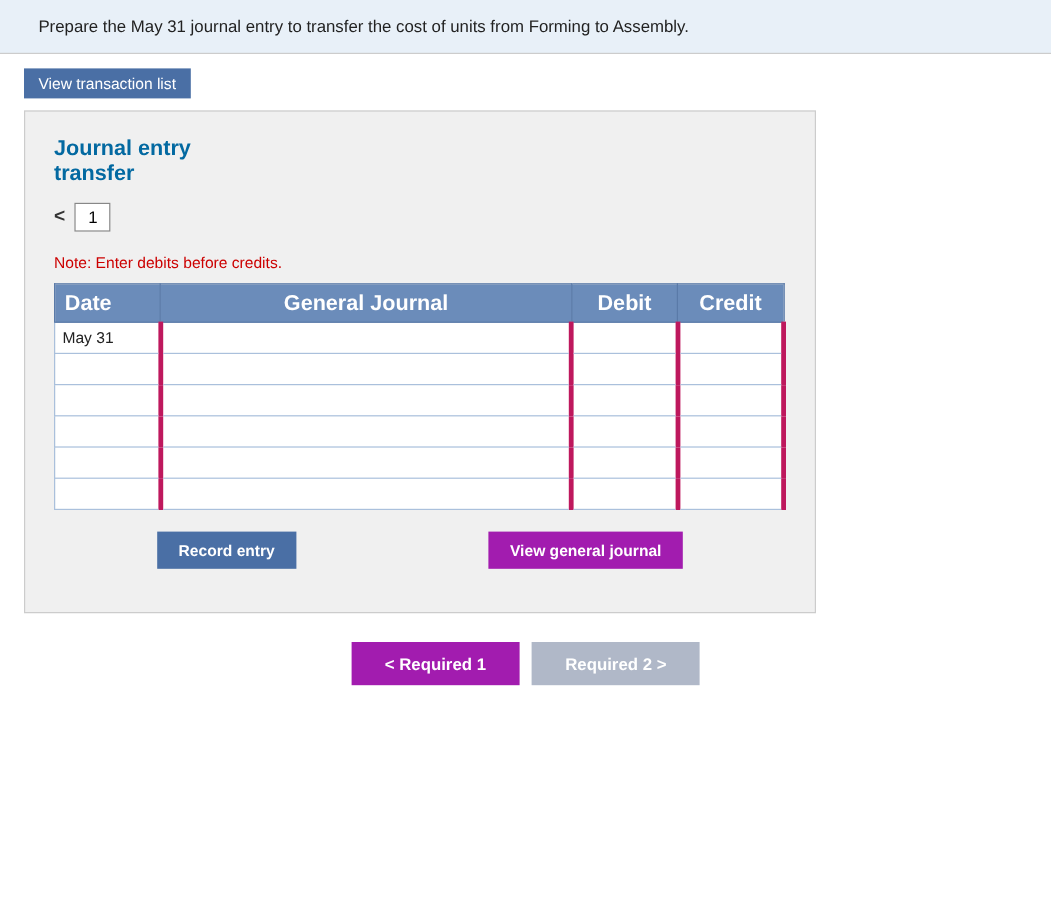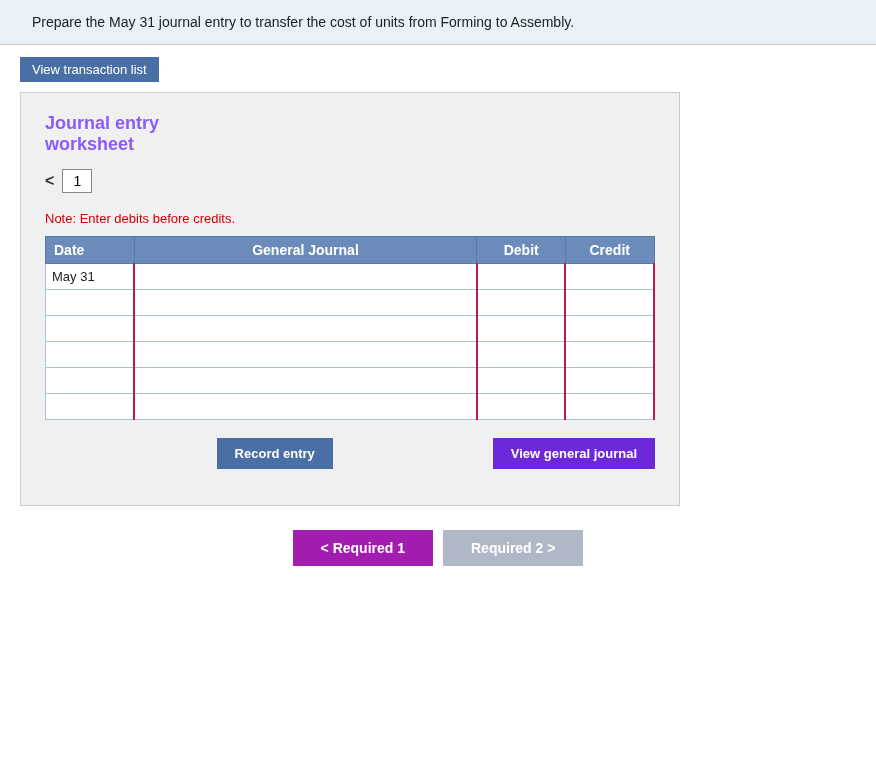--- a/index.html
+++ b/index.html
@@ -36,21 +36,21 @@
       border: 1px solid #ccc;
       background: #f0f0f0;
       padding: 20px 24px 24px 24px;
       width: 660px;
     }
 
     .worksheet-title {
       font-size: 18px;
       font-weight: bold;
       margin-bottom: 14px;
-      color: #8b5cf6;
+      color: #0369a1;
     }
 
     .nav-row {
       display: flex;
       align-items: center;
       gap: 8px;
       margin-bottom: 18px;
     }
 
     .nav-arrow {
@@ -92,21 +92,21 @@
     .journal-table {
       width: 100%;
       border-collapse: collapse;
       margin-bottom: 18px;
     }
 
     .journal-table th {
       background: #6b8cba;
       color: #fff;
       font-weight: bold;
-      font-size: 14px;
+      font-size: 18px;
       padding: 5px 8px;
       border: 1px solid #5a7aa8;
       text-align: center;
     }
 
     .journal-table th.date-col { text-align: left; padding-left: 8px; }
 
     .journal-table td {
       background: #fff;
       border: 1px solid #aac0dc;
@@ -114,42 +114,42 @@
       height: 26px;
       font-size: 13px;
     }
 
     .journal-table td.date-cell {
       color: #222;
       white-space: nowrap;
     }
 
     .journal-table tr td {
-      border-right: 2px solid #be185d;
+      border-right: 4px solid #be185d;
       border-left: 1px solid #aac0dc;
     }
 
     .col-date { width: 80px; }
     .col-journal { width: 310px; }
     .col-debit { width: 80px; }
     .col-credit { width: 80px; }
 
     .btn-record {
       background: #4a6fa5;
       color: #fff;
       font-weight: bold;
       font-size: 13px;
       border: none;
       padding: 8px 18px;
       cursor: pointer;
       margin-right: 160px;
     }
 
     .btn-view-journal {
-      background: #6d28d9;
+      background: #a21caf;
       color: #fff;
       font-weight: bold;
       font-size: 13px;
       border: none;
       padding: 8px 18px;
       cursor: pointer;
     }
 
     .btn-clear {
       background: #4a6fa5;
@@ -202,21 +202,21 @@
 </div>
 
 
 <button class="view-transaction-btn">View transaction list</button>
 
 
 <div class="worksheet-container">
 
   <div class="worksheet-title">
     <span>Journal entry</span><br>
-    <span>worksheet</span>
+    <span>transfer</span>
   </div>
 
   <div class="nav-row">
     <button class="nav-arrow">&lt;</button>
     <div class="page-box">1</div>
   </div>
 
 
   <div class="note-text">Note: Enter debits before credits.</div>
 
@@ -262,21 +262,21 @@
         </tr>
         <tr>
           <td class="col-date date-cell"></td>
           <td class="col-journal"></td>
           <td class="col-debit"></td>
           <td class="col-credit"></td>
         </tr>
       </tbody>
   </table>
 
-  <div style="display:flex; align-items:center; justify-content:flex-end; margin-bottom:12px;">
+  <div style="display:flex; align-items:center; justify-content:center; margin-bottom:12px;">
     <button class="btn-record">Record entry</button>
     <button class="btn-view-journal">View general journal</button>
   </div>
 
 
 </div>
 
 
 <div class="bottom-nav">
   <button class="btn-required-active">&lt; Required 1</button>

